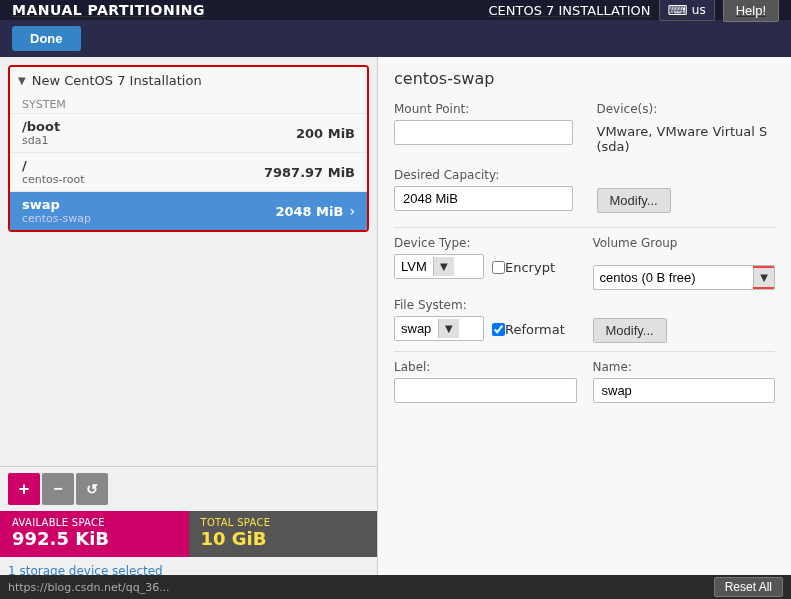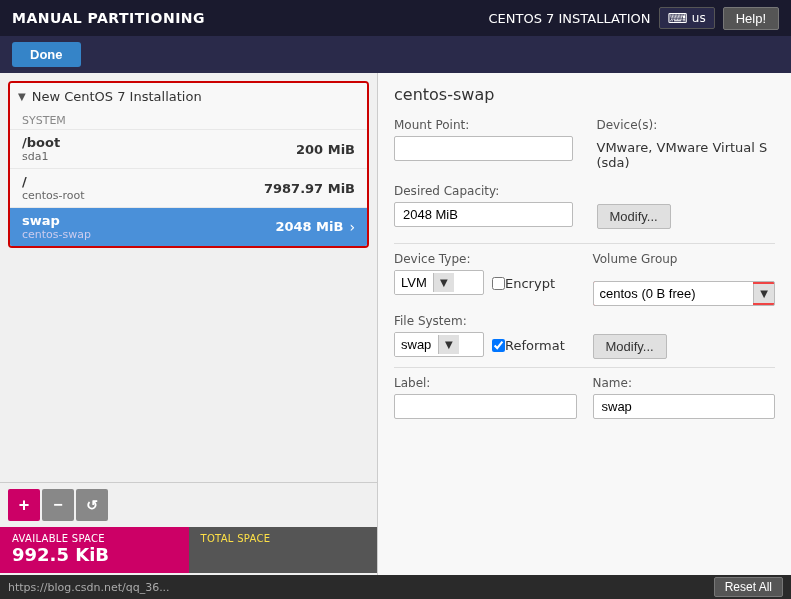--- a/index.html
+++ b/index.html
@@ -13,21 +13,22 @@
       color: #333;
     }
 
     
     .header-bar {
       background: #1a1a2e;
       display: flex;
       align-items: center;
       justify-content: space-between;
       padding: 6px 12px;
-      height: 36px;
+      height: 20px;
+      text-decoration: underline;
     }
     .header-left {
       color: white;
       font-size: 14px;
       font-weight: bold;
       letter-spacing: 0.5px;
     }
     .header-right {
       display: flex;
       align-items: center;
@@ -151,21 +152,21 @@
     .part-left .part-name {
       font-weight: bold;
       font-size: 13px;
     }
     .part-left .part-sub {
       font-size: 11px;
       color: #666;
     }
     .part-right {
       display: flex;
-      align-items: flex-start;
+      align-items: center;
       gap: 6px;
     }
     .part-size {
       font-weight: bold;
       font-size: 13px;
     }
     .part-arrow {
       font-size: 14px;
     }
 
@@ -480,20 +481,21 @@
         <button class="icon-btn refresh">↺</button>
       </div>
 
       <div class="space-info-bar">
         <div class="space-box available">
           <div class="space-label">AVAILABLE SPACE</div>
           <div class="space-value">992.5 KiB</div>
         </div>
         <div class="space-box total">
           <div class="space-label">TOTAL SPACE</div>
+          <div class="space-value">10 GiB</div>
         </div>
       </div>
 
       <div class="storage-link">
         <a>1 storage device selected</a>
       </div>
     </div>
   </div>
 
   <div class="right-panel">

